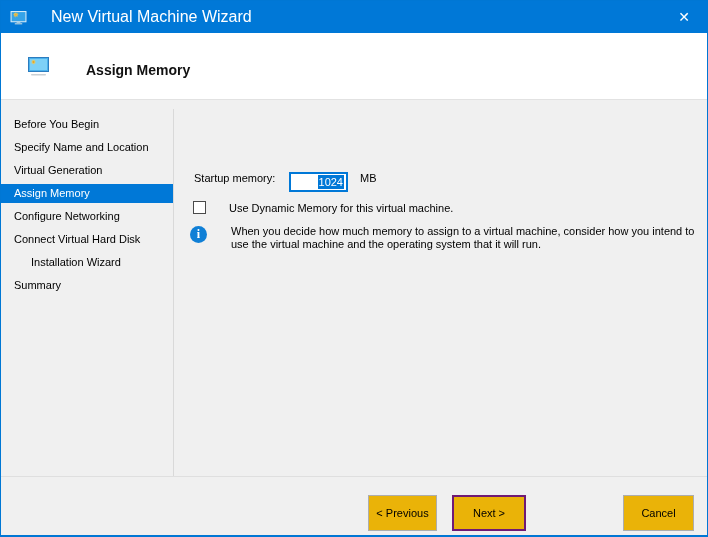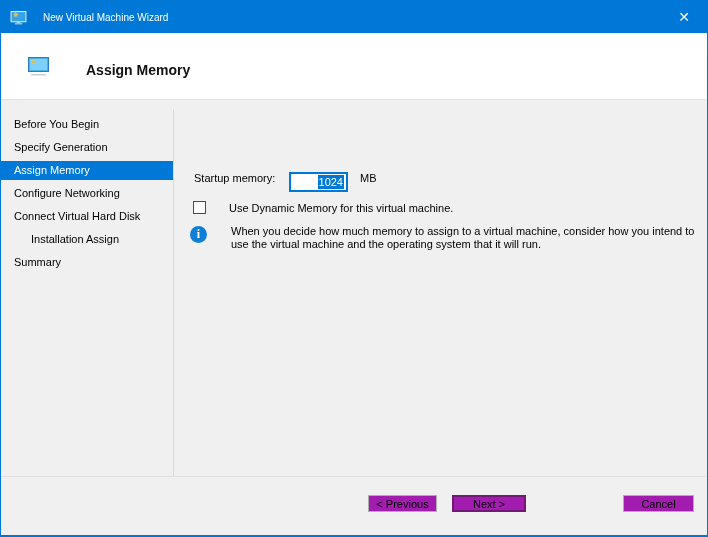--- a/index.html
+++ b/index.html
@@ -13,21 +13,21 @@
     font-size:11px;color:#000;
     overflow:hidden;
   }
   
   .titlebar{
     position:absolute;top:0;left:0;right:0;height:32px;
     background:#0078d7;color:#fff;
     display:flex;align-items:center;
   }
   .titlebar .app-icon{margin-left:9px;width:17px;height:17px;flex:0 0 auto;}
-  .titlebar .title{margin-left:16px;font-size:10px;}
+  .titlebar .title{margin-left:24px;font-size:16px;}
   .close-btn{
     margin-left:auto;width:46px;height:32px;
     display:flex;align-items:center;justify-content:center;
     color:#fff;font-size:14px;line-height:1;cursor:default;
   }
   
   .header{
     position:absolute;top:32px;left:0;right:0;height:67px;
     background:#ffffff;border-bottom:1px solid #e2e2e2;
   }
@@ -86,22 +86,22 @@
     font-family:"Liberation Serif", serif;font-weight:bold;font-size:12px;
     display:flex;align-items:center;justify-content:center;
     margin-top:1px;
   }
   .info-text{margin-left:24px;line-height:13px;width:478px;}
   
   .separator{
     position:absolute;left:0;right:0;top:475px;height:1px;background:#dfdfdf;
   }
   .btn{
-    position:absolute;top:494px;height:17px;
-    background:#a21caf;border:1px solid #adadad;
+    position:absolute;top:494px;height:36px;
+    background:#eab308;border:1px solid #adadad;
     font-family:"Liberation Sans", sans-serif;font-size:11px;color:#000;
     text-align:center;padding:0;
   }
   .btn-previous{left:367px;width:69px;}
   .btn-next{left:451px;width:74px;border:2px solid #701a75;}
   .btn-finish{left:536px;width:71px;}
   .btn-cancel{left:622px;width:71px;}
 </style>
 </head>
 <body>
@@ -128,25 +128,26 @@
       <rect x="2" y="2" width="17" height="11" fill="#7dd0f7"></rect>
       <polygon fill="#f2c94c" points="8.2,5 6.7,5.5 7.4,6.9 6.0,6.2 5.5,7.7 5.0,6.2 3.6,6.9 4.3,5.5 2.8,5 4.3,4.5 3.6,3.1 5.0,3.8 5.5,2.3 6.0,3.8 7.4,3.1 6.7,4.5"></polygon>
       <circle cx="5.5" cy="5" r="0.9" fill="#dd9f35"></circle>
       <rect x="3" y="17" width="15" height="1.4" rx="0.7" fill="#c9cfd4"></rect>
     </svg>
     <div class="header-title">Assign Memory</div>
   </div>
 
   <div class="sidebar">
     <div class="nav-item">Before You Begin</div>
-    <div class="nav-item">Specify Generation</div>
+    <div class="nav-item">Specify Name and Location</div>
+    <div class="nav-item">Virtual Generation</div>
     <div class="nav-item selected">Assign Memory</div>
     <div class="nav-item">Configure Networking</div>
     <div class="nav-item">Connect Virtual Hard Disk</div>
-    <div class="nav-item indent">Installation Assign</div>
+    <div class="nav-item indent">Installation Wizard</div>
     <div class="nav-item">Summary</div>
   </div>
 
 
   <div class="startup-row">
     <span class="startup-label">Startup memory:</span>
     <div class="memory-input">
       <span class="sel">1024</span>
     </div>
     <span class="unit-label">MB</span>

